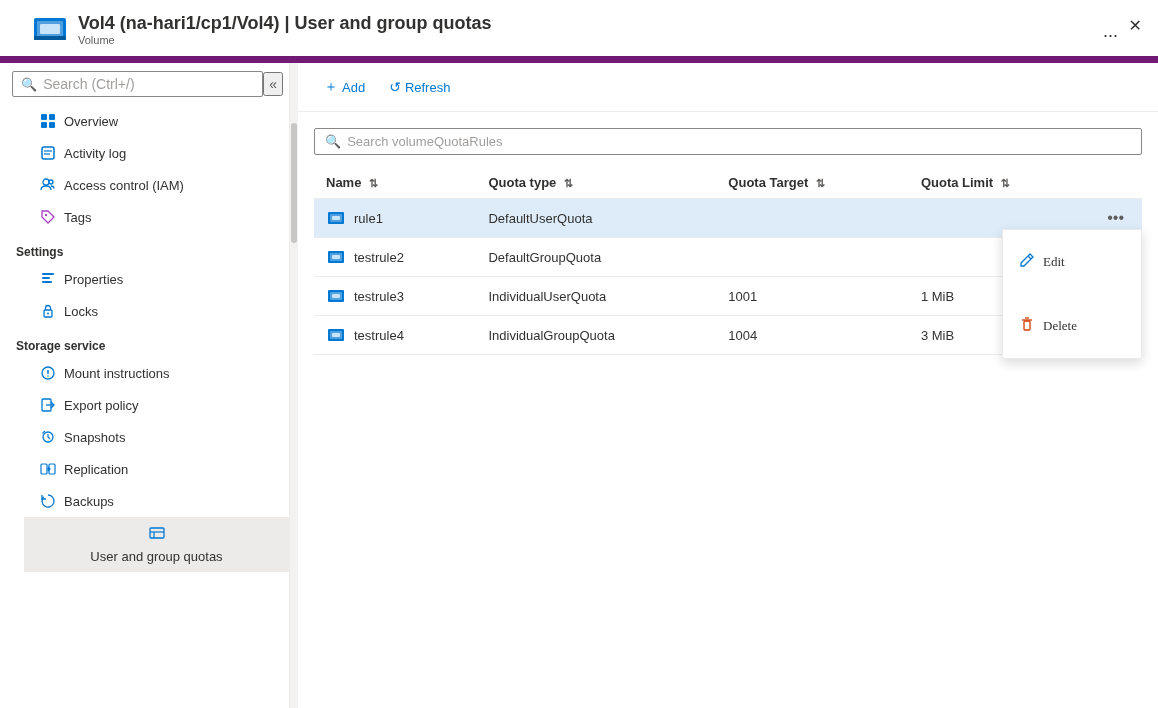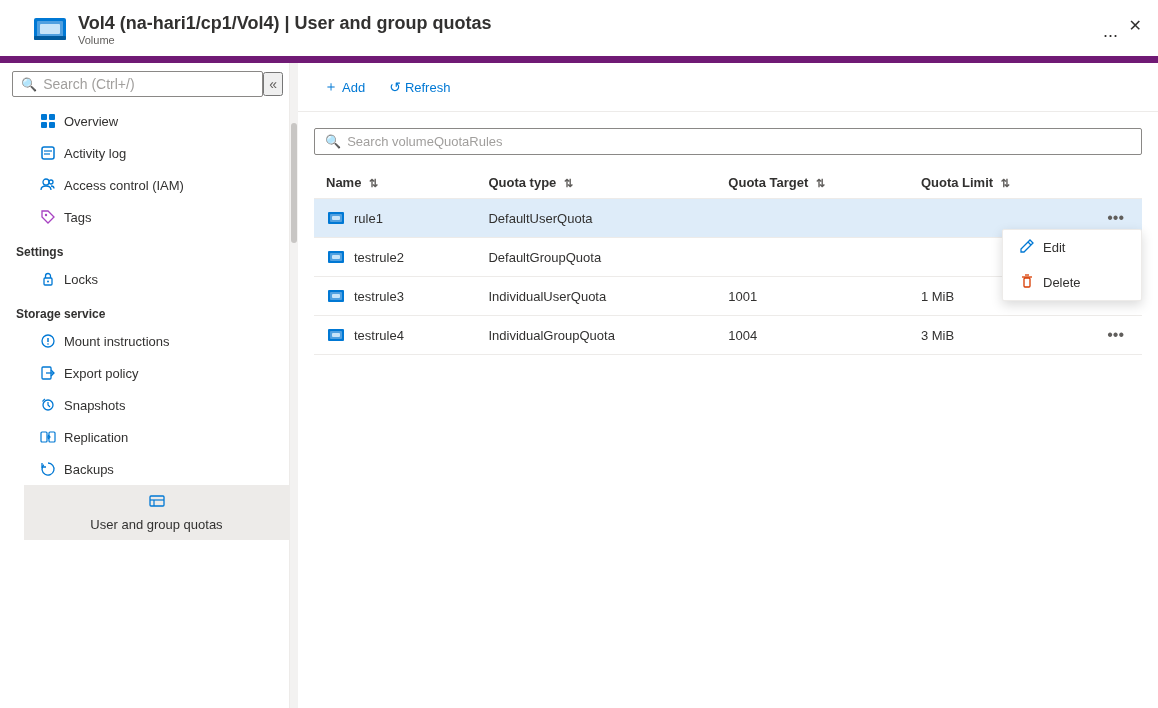--- a/index.html
+++ b/index.html
@@ -57,21 +57,21 @@
     .data-table td { padding: 8px 12px; font-size: 13px; color: #323130; border-bottom: 1px solid #edebe9; }
     .data-table tr.selected { background: #deecf9; }
 
     .row-icon { width: 20px; height: 20px; flex-shrink: 0; }
     .td-name { display: flex; align-items: center; gap: 8px; }
 
     .more-btn { background: transparent; border: none; cursor: pointer; font-size: 16px; color: #605e5c; padding: 2px 6px; border-radius: 2px; }
 
     
     .context-menu { position: absolute; background: #fff; border: 1px solid #edebe9; box-shadow: 0 4px 12px rgba(0,0,0,0.15); border-radius: 2px; z-index: 100; min-width: 140px; }
-    .context-menu-item { display: flex; align-items: center; gap: 8px; padding: 8px 16px; cursor: pointer; font-size: 13px; color: #323130; }
+    .context-menu-item { display: flex; align-items: center; gap: 8px; padding: 22px 16px; cursor: pointer; font-size: 13px; color: #323130; font-family: Liberation Serif, serif; }
     .context-menu-icon { font-size: 14px; }
 
     
     .nav-icon { width: 16px; height: 16px; display: inline-flex; align-items: center; justify-content: center; flex-shrink: 0; }
   </style>
 </head>
 <body>
 
 <div class="header">
   <div class="header-icon">
@@ -140,20 +140,30 @@
           <svg width="16" height="16" viewBox="0 0 16 16">
               <path d="M2 2h6l6 6-6 6-6-6z" fill="none" stroke="#a742c2" stroke-width="1.3"></path>
               <circle cx="6" cy="6" r="1.2" fill="#a742c2"></circle>
             </svg>
         </span>
         <span class="sidebar-item-label">Tags</span>
       </div>
 
       <div class="sidebar-section-label">Settings</div>
 
+      <div class="sidebar-item">
+        <span class="nav-icon">
+          <svg width="16" height="16" viewBox="0 0 16 16">
+              <rect x="2" y="2" width="12" height="2" rx="1" fill="#0078d4"></rect>
+              <rect x="2" y="6" width="8" height="2" rx="1" fill="#0078d4"></rect>
+              <rect x="2" y="10" width="10" height="2" rx="1" fill="#0078d4"></rect>
+            </svg>
+        </span>
+        <span class="sidebar-item-label">Properties</span>
+      </div>
       <div class="sidebar-item">
         <span class="nav-icon">
           <svg width="16" height="16" viewBox="0 0 16 16">
               <rect x="4" y="7" width="8" height="7" rx="1" fill="none" stroke="#0078d4" stroke-width="1.3"></rect>
               <path d="M5.5 7V5a2.5 2.5 0 015 0v2" fill="none" stroke="#0078d4" stroke-width="1.3"></path>
               <circle cx="8" cy="10.5" r="1" fill="#0078d4"></circle>
             </svg>
         </span>
         <span class="sidebar-item-label">Locks</span>
       </div>

